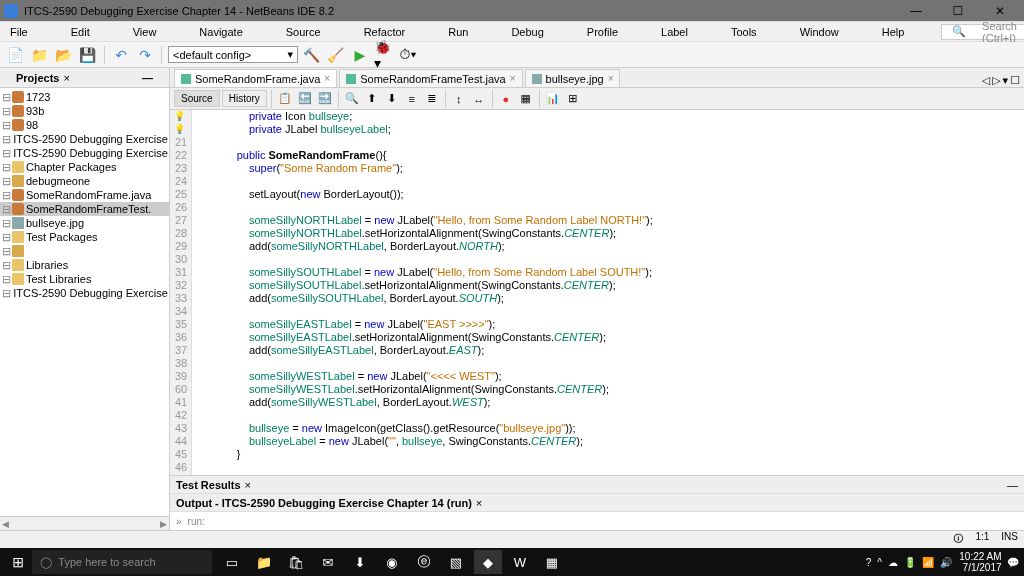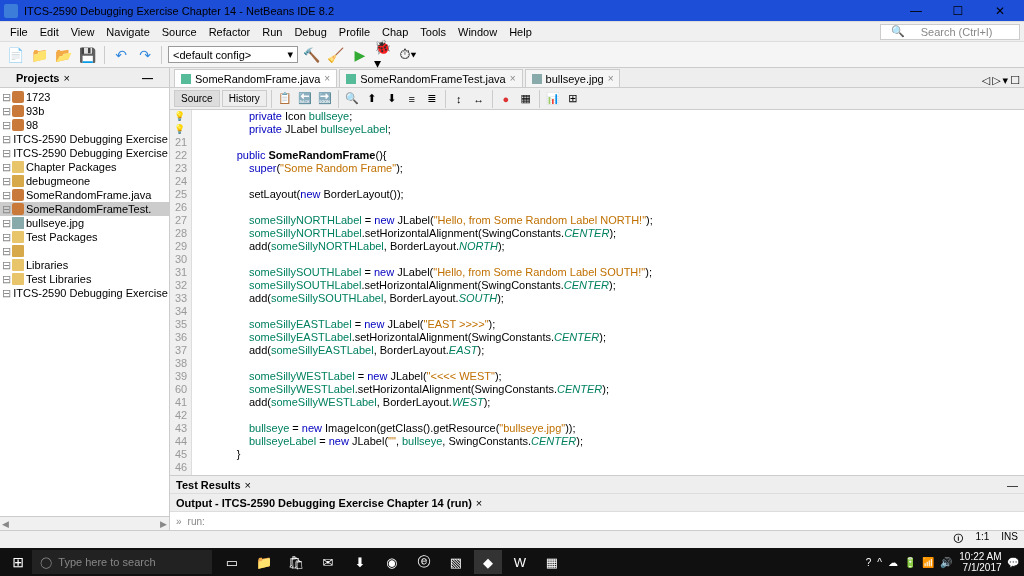--- a/index.html
+++ b/index.html
@@ -1,23 +1,23 @@
 <!DOCTYPE html>
 <html><head>
 <meta charset="utf-8">
 <style>
 * { box-sizing: border-box; margin: 0; padding: 0; font-family: "Segoe UI", Tahoma, sans-serif; }
 body { width: 1024px; height: 576px; overflow: hidden; background: #fff; font-size: 11px; color: #000; display: flex; flex-direction: column; }
-.titlebar { height: 22px; background: #1d4ed8; display: flex; align-items: center; padding: 0 4px; border-bottom: 1px solid #ddd; }
+.titlebar { height: 22px; background: #737373; display: flex; align-items: center; padding: 0 4px; border-bottom: 1px solid #ddd; }
 .titlebar .icon { width: 14px; height: 14px; background: #3b7dd8; border-radius: 2px; margin-right: 6px; }
 .titlebar .title { flex: 1; font-size: 11px; }
 .winbtns { display: flex; gap: 2px; }
 .winbtn { width: 40px; height: 20px; display: flex; align-items: center; justify-content: center; font-size: 12px; line-height: 1; }
 .winbtn.close { width: 40px; }
-.menubar { height: 20px; background: #f0f0f0; display: flex; align-items: center; padding: 0 4px; border-bottom: 1px solid #ddd; }
+.menubar { height: 20px; background: #f0f0f0; display: flex; align-items: center; padding: 0 4px; border-bottom: 1px solid #ddd; gap: 31px; }
 .menubar span { padding: 2px 6px; font-size: 11px; }
 .search-box { margin-left: auto; display: flex; align-items: center; border: 1px solid #ccc; background: #fff; padding: 0 4px; height: 16px; width: 140px; color: #888; }
 .toolbar { height: 26px; background: #f5f5f5; display: flex; align-items: center; padding: 0 6px; gap: 4px; border-bottom: 1px solid #ccc; }
 .tb-btn { width: 20px; height: 20px; display: flex; align-items: center; justify-content: center; font-size: 14px; }
 .tb-sep { width: 1px; height: 18px; background: #ccc; margin: 0 2px; }
 .config-sel { border: 1px solid #999; background: #fff; padding: 1px 4px; font-size: 11px; width: 130px; display: flex; justify-content: space-between; align-items: center; text-align: center; }
 .main { flex: 1; display: flex; min-height: 0; }
 .projects { width: 170px; border-right: 1px solid #ccc; display: flex; flex-direction: column; background: #fff; }
 .panel-head { height: 20px; background: #eee; border-bottom: 1px solid #ccc; display: flex; align-items: center; padding: 0 16px; font-weight: bold; font-size: 11px; }
 .panel-head .x { margin-left: 4px; font-weight: normal; }
@@ -83,21 +83,21 @@
 <div class="menubar">
   <span>File</span>
   <span>Edit</span>
   <span>View</span>
   <span>Navigate</span>
   <span>Source</span>
   <span>Refactor</span>
   <span>Run</span>
   <span>Debug</span>
   <span>Profile</span>
-  <span>Chap</span>
+  <span>Label</span>
   <span>Tools</span>
   <span>Window</span>
   <span>Help</span>
   <div class="search-box">
     <span>🔍</span>
     <span style="margin-left:4px">Search (Ctrl+I)</span>
   </div>
 </div>
 
 <div class="toolbar">

